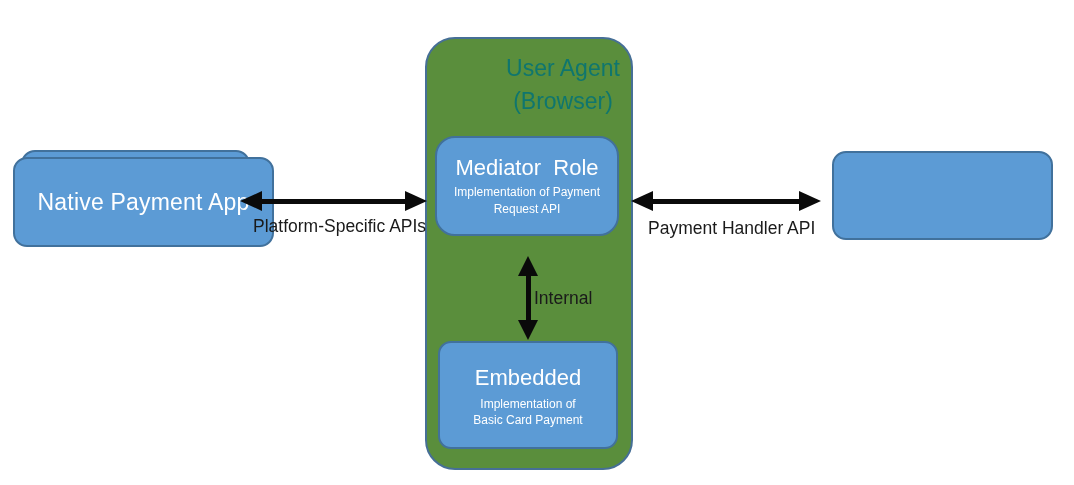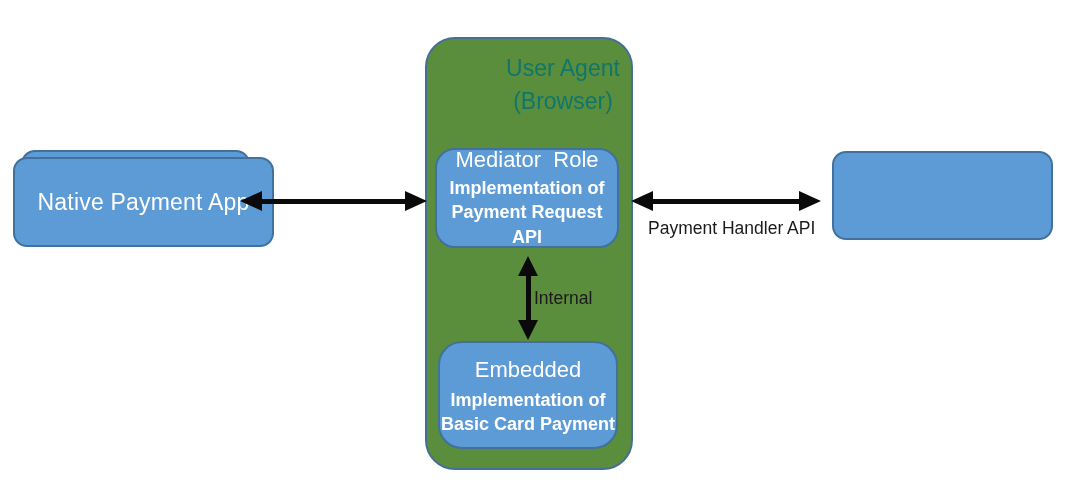--- a/index.html
+++ b/index.html
@@ -52,25 +52,25 @@
   .ua-title {
     position: absolute;
     left: 425px; top: 52px; width: 208px;
     text-align: center;
     color: #0f766e;
     font-size: 23px;
     line-height: 1.45;
     margin-left: 34px;
   }
 
-  .mediator { left: 435px; top: 148px; width: 184px; height: 100px; border-radius: 20px; }
+  .mediator { left: 435px; top: 136px; width: 184px; height: 100px; border-radius: 20px; }
   .mediator-title { font-size: 22px; white-space: pre-wrap; margin-bottom: 3px; }
-  .sub { font-size: 18px; line-height: 1.35; font-weight: bold; }
+  .sub { font-size: 12px; line-height: 1.35; }
 
-  .embedded { left: 438px; top: 341px; width: 180px; height: 108px; border-radius: 24px; }
+  .embedded { left: 438px; top: 341px; width: 180px; height: 108px; border-radius: 13px; }
   .embedded-title { font-size: 22px; line-height: 1.45; }
   .embedded .sub { margin-top: 2px; text-align: center; }
 
   
   .h-arrow {
     position: absolute;
     height: 20px;
     display: flex;
     align-items: center;
   }
@@ -153,20 +153,21 @@
     </div>
   </div>
 
   <div class="shadow-node web-back"></div>
 
   <div class="h-arrow arrow-native-mediator">
     <div class="head-left"></div>
     <div class="h-shaft"></div>
     <div class="head-right"></div>
   </div>
+  <div class="edge-label lbl-platform">Platform-Specific APIs</div>
 
   <div class="h-arrow arrow-mediator-web">
     <div class="head-left"></div>
     <div class="h-shaft"></div>
     <div class="head-right"></div>
   </div>
   <div class="edge-label lbl-handler">Payment Handler API</div>
 
   <div class="v-arrow">
     <div class="head-up"></div>

